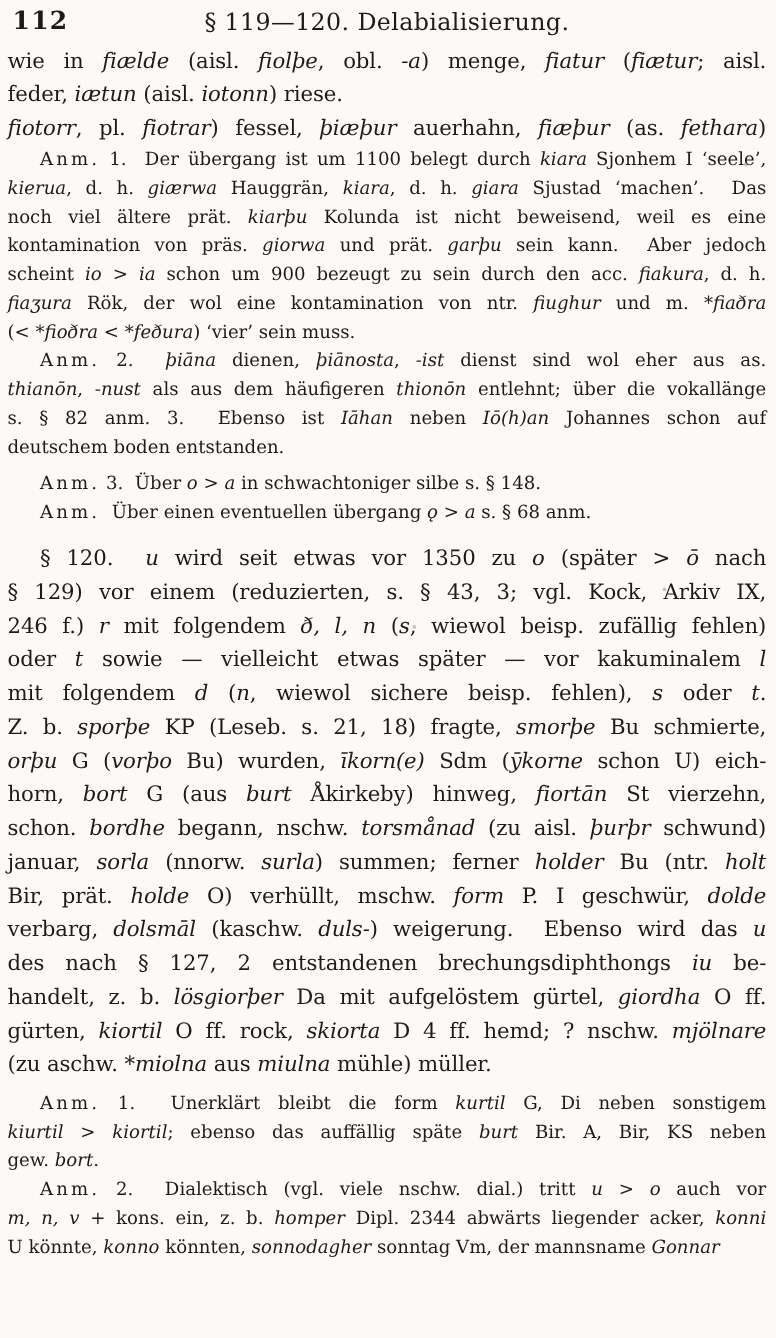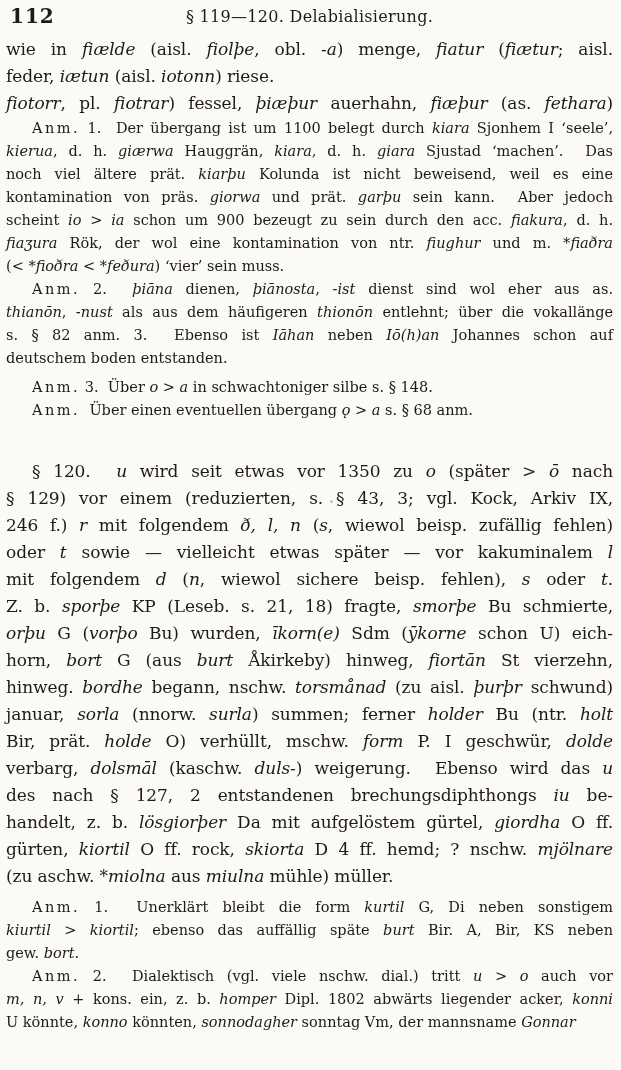--- a/index.html
+++ b/index.html
@@ -22,29 +22,29 @@
     height:24px;
     margin-bottom:8px;
   }
   .page-number {
     position:absolute; left:4px; top:0;
     font-size:20px; font-weight:bold;
     letter-spacing:1px;
   }
   .running-title {
     text-align:center;
-    font-size:16px;
+    font-size:19px;
     padding-top:3px;
     letter-spacing:0.3px;
   }
   .block { margin:0; }
   .block.body   { font-size:17px;   line-height:27px; letter-spacing:-0.1px; }
   .block.anm    { font-size:14.5px; line-height:23px; }
   .block.sect   { margin-top:18px; }
-  .block.sect2  { margin-top:36px; }
+  .block.sect2  { margin-top:12px; }
   .block.gap    { margin-top:6px; }
   .line {
     text-align:justify;
     text-align-last:justify;
     white-space:normal;
   }
   .line.last { text-align-last:left; }
   .line.indent { text-indent:26px; }
   .it { font-style:italic; }
   .sp { letter-spacing:2.5px; }
@@ -91,37 +91,37 @@
       </div>
       <div class="block body sect2">
         <div class="line indent"><span>§ 120.&nbsp; </span><span class="it">u</span><span> wird seit etwas vor 1350 zu </span><span class="it">o</span><span> (später &gt; </span><span class="it">ō</span><span> nach</span></div>
         <div class="line"><span>§ 129) vor einem (reduzierten, s. § 43, 3; vgl. Kock, Arkiv IX,</span></div>
         <div class="line"><span>246 f.) </span><span class="it">r</span><span> mit folgendem </span><span class="it">ð, l, n</span><span> (</span><span class="it">s</span><span>, wiewol beisp. zufällig fehlen)</span></div>
         <div class="line"><span>oder </span><span class="it">t</span><span> sowie — vielleicht etwas später — vor kakuminalem </span><span class="it">l</span></div>
         <div class="line"><span>mit folgendem </span><span class="it">d</span><span> (</span><span class="it">n</span><span>, wiewol sichere beisp. fehlen), </span><span class="it">s</span><span> oder </span><span class="it">t</span><span>.</span></div>
         <div class="line"><span>Z. b. </span><span class="it">sporþe</span><span> KP (Leseb. s. 21, 18) fragte, </span><span class="it">smorþe</span><span> Bu schmierte,</span></div>
         <div class="line"><span class="it">orþu</span><span> G (</span><span class="it">vorþo</span><span> Bu) wurden, </span><span class="it">īkorn(e)</span><span> Sdm (</span><span class="it">ȳkorne</span><span> schon U) eich-</span></div>
         <div class="line"><span>horn, </span><span class="it">bort</span><span> G (aus </span><span class="it">burt</span><span> Åkirkeby) hinweg, </span><span class="it">fiortān</span><span> St vierzehn,</span></div>
-        <div class="line"><span>hinweg. </span><span class="it">bordhe</span><span> begann, nschw. </span><span class="it">torsmånad</span><span> (zu aisl. </span><span class="it">þurþr</span><span> schwund)</span></div>
+        <div class="line"><span>schon. </span><span class="it">bordhe</span><span> begann, nschw. </span><span class="it">torsmånad</span><span> (zu aisl. </span><span class="it">þurþr</span><span> schwund)</span></div>
         <div class="line"><span>januar, </span><span class="it">sorla</span><span> (nnorw. </span><span class="it">surla</span><span>) summen; ferner </span><span class="it">holder</span><span> Bu (ntr. </span><span class="it">holt</span></div>
         <div class="line"><span>Bir, prät. </span><span class="it">holde</span><span> O) verhüllt, mschw. </span><span class="it">form</span><span> P. I geschwür, </span><span class="it">dolde</span></div>
         <div class="line"><span>verbarg, </span><span class="it">dolsmāl</span><span> (kaschw. </span><span class="it">duls-</span><span>) weigerung.&nbsp; Ebenso wird das </span><span class="it">u</span></div>
         <div class="line"><span>des nach § 127, 2 entstandenen brechungsdiphthongs </span><span class="it">iu</span><span> be-</span></div>
         <div class="line"><span>handelt, z. b. </span><span class="it">lösgiorþer</span><span> Da mit aufgelöstem gürtel, </span><span class="it">giordha</span><span> O ff.</span></div>
         <div class="line"><span>gürten, </span><span class="it">kiortil</span><span> O ff. rock, </span><span class="it">skiorta</span><span> D 4 ff. hemd; ? nschw. </span><span class="it">mjölnare</span></div>
         <div class="line last"><span>(zu aschw. *</span><span class="it">miolna</span><span> aus </span><span class="it">miulna</span><span> mühle) müller.</span></div>
       </div>
       <div class="block anm gap">
         <div class="line indent"><span class="sp">Anm.</span><span> 1.&nbsp; Unerklärt bleibt die form </span><span class="it">kurtil</span><span> G, Di neben sonstigem</span></div>
         <div class="line"><span class="it">kiurtil</span><span> &gt; </span><span class="it">kiortil</span><span>; ebenso das auffällig späte </span><span class="it">burt</span><span> Bir. A, Bir, KS neben</span></div>
         <div class="line last"><span>gew. </span><span class="it">bort</span><span>.</span></div>
       </div>
       <div class="block anm">
         <div class="line indent"><span class="sp">Anm.</span><span> 2.&nbsp; Dialektisch (vgl. viele nschw. dial.) tritt </span><span class="it">u</span><span> &gt; </span><span class="it">o</span><span> auch vor</span></div>
-        <div class="line"><span class="it">m, n, v</span><span> + kons. ein, z. b. </span><span class="it">homper</span><span> Dipl. 1802 abwärts liegender acker, </span><span class="it">konni</span></div>
+        <div class="line"><span class="it">m, n, v</span><span> + kons. ein, z. b. </span><span class="it">homper</span><span> Dipl. 2344 abwärts liegender acker, </span><span class="it">konni</span></div>
         <div class="line last"><span>U könnte, </span><span class="it">konno</span><span> könnten, </span><span class="it">sonnodagher</span><span> sonntag Vm, der mannsname </span><span class="it">Gonnar</span></div>
       </div>
     </div>
 
   <div class="speck" style="left:530px; top:470px;"></div>
   <div class="speck" style="left:330px; top:500px;"></div>
   <div class="speck" style="left:595px; top:130px;"></div>
 </div>
 
 </body></html>

